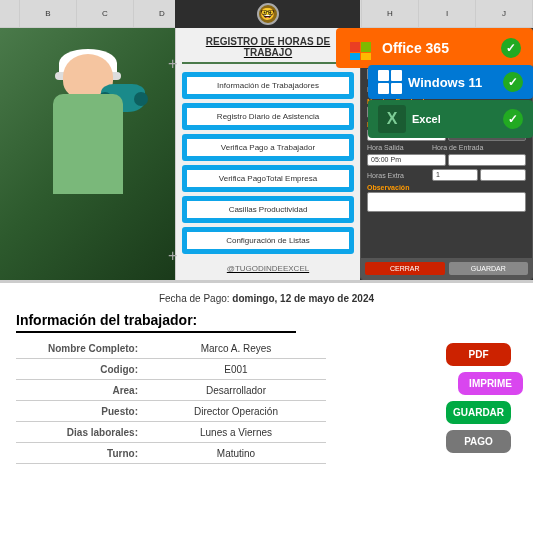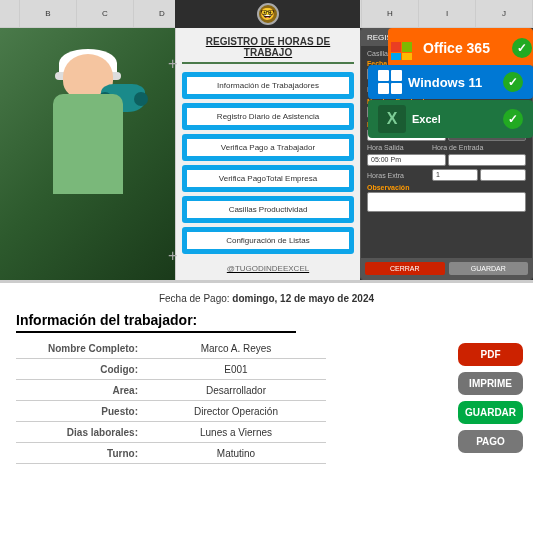--- a/index.html
+++ b/index.html
@@ -142,24 +142,24 @@
       background: #7ab87a;
       border-radius: 10px 10px 0 0;
       position: absolute;
       top: 50px;
       left: 25px;
     }
     .office365-badge {
       position: absolute;
       top: 28px;
       right: 0;
-      width: 145px;
+      width: 197px;
       background: #ff6600;
       border-radius: 4px;
-      padding: 6px 1px;
+      padding: 6px 12px;
       display: flex;
       align-items: center;
       gap: 6px;
     }
     .office365-logo {
       width: 28px;
       height: 28px;
       position: relative;
     }
     .office365-text {
@@ -481,21 +481,21 @@
       width: 65px;
       padding: 6px 0;
       text-align: center;
       font-size: 10px;
       font-weight: bold;
       border: none;
       border-radius: 7px;
       cursor: pointer;
     }
     .btn-pdf { background: #cc2200; color: white; }
-    .btn-imprime { background: #737373; color: white; }
+    .btn-imprime { background: #d946ef; color: white; margin-left: 12px; }
     .btn-guardar2 { background: #00aa44; color: white; }
     .btn-pago { background: #777; color: white; }
 
     
     .dot-overlay {
       position: absolute;
       top: 0;
       left: 0;
       right: 0;
       bottom: 0;

